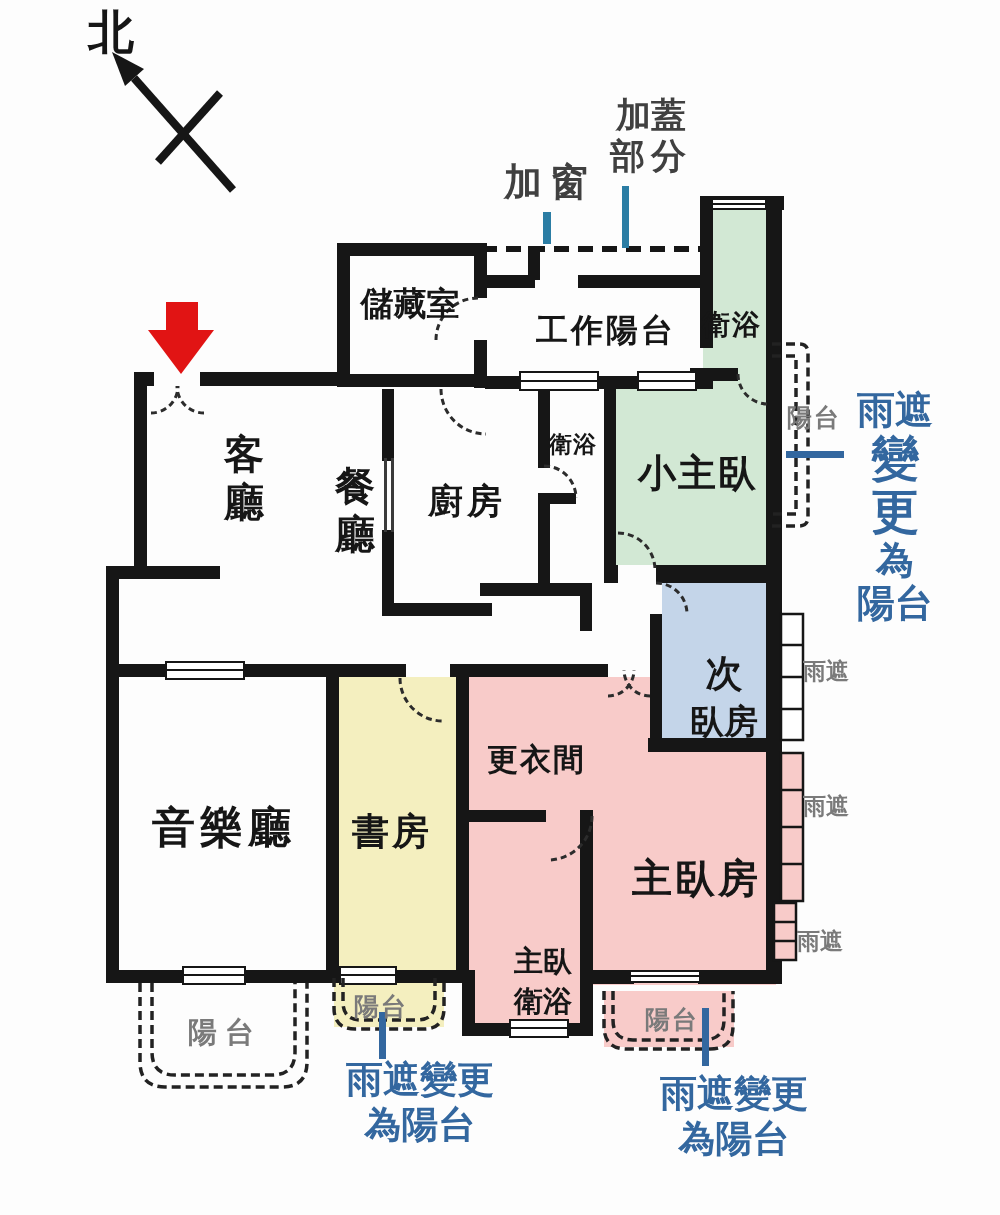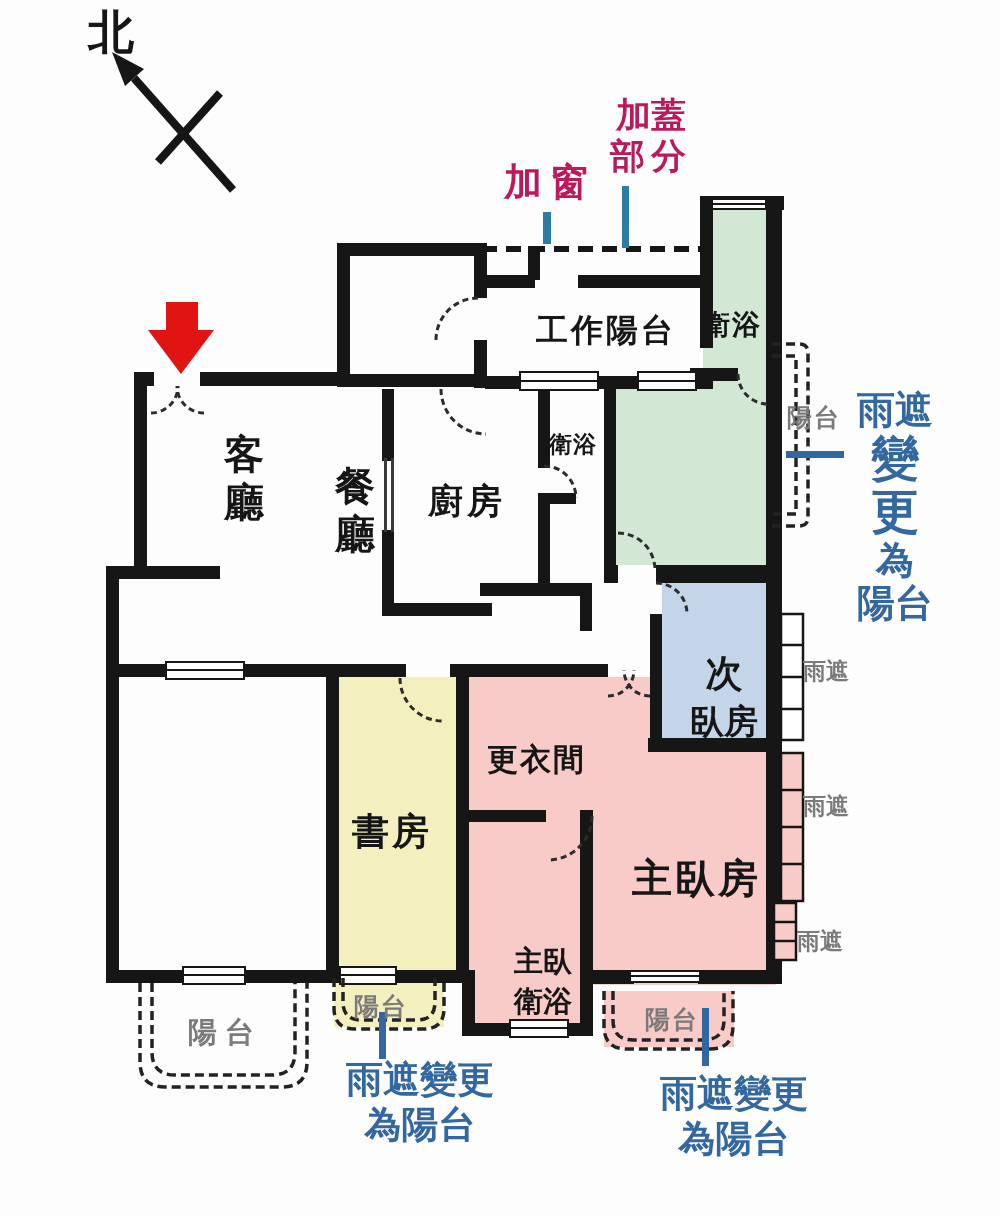--- a/index.html
+++ b/index.html
@@ -5,21 +5,21 @@
   html,body{margin:0;padding:0;background:#e8e8e8;}
   #plan{
     position:relative;width:1000px;height:1215px;background:#fdfdfd;
     font-family:"DejaVu Sans",sans-serif;overflow:hidden;
   }
   #plan svg{position:absolute;left:0;top:0;z-index:3;}
   .fill{position:absolute;z-index:1;}
   .lbl{position:absolute;z-index:5;font-weight:bold;color:#161616;white-space:nowrap;}
   .lbl.wrap{white-space:normal;text-align:center;}
   .gray{color:#7a7a7a;}
-  .teal{color:#be185d;}
+  .teal{color:#404040;}
   .blue{color:#33679f;}
   .stack{word-break:break-all;white-space:normal;line-height:1.2;}
 </style>
 </head>
 <body>
 
 <div id="plan">
 
   <div class="fill" style="left:703px;top:210px;width:63px;height:179px;background:#d2e8d4;"></div>
   <div class="fill" style="left:616px;top:389px;width:150px;height:176px;background:#d2e8d4;"></div>
@@ -163,40 +163,43 @@
     <polygon points="166,302 198,302 198,330 214,330 181,374 148,330 166,330" fill="#e11414"></polygon>
   </svg>
 
   <div class="lbl" style="left:88px;top:2px;font-size:46px;">北</div>
 
   <div class="lbl stack" style="left:224px;top:430px;width:42px;font-size:40px;">客廳</div>
   <div class="lbl stack" style="left:303px;top:462px;width:42px;font-size:40px;margin-left:32px;">餐廳</div>
   <div class="lbl" style="left:428px;top:478px;font-size:35px;letter-spacing:4px;">廚房</div>
 
   <div class="lbl wrap" style="left:332px;top:282px;width:156px;">
+    <div style="font-size:33px;">儲藏室</div>
   </div>
 
   <div class="lbl" style="left:536px;top:309px;font-size:32px;letter-spacing:3px;">工作陽台</div>
   <div class="lbl" style="left:702px;top:306px;font-size:28px;letter-spacing:2px;">衛浴</div>
   <div class="lbl" style="left:549px;top:429px;font-size:23px;letter-spacing:1px;">衛浴</div>
+  <div class="lbl" style="left:638px;top:448px;font-size:38px;letter-spacing:2px;">小主臥</div>
 
   <div class="lbl wrap" style="left:682px;top:649px;width:84px;">
     <div style="font-size:37px;">次</div>
     <div style="font-size:34px;">臥房</div>
   </div>
 
   <div class="lbl" style="left:487px;top:739px;font-size:31px;letter-spacing:2px;">更衣間</div>
   <div class="lbl" style="left:632px;top:851px;font-size:40px;letter-spacing:3px;">主臥房</div>
 
   <div class="lbl wrap" style="left:506px;top:942px;width:74px;">
     <div style="font-size:29px;">主臥</div>
     <div style="font-size:29px;">衛浴</div>
   </div>
 
   <div class="lbl" style="left:352px;top:807px;font-size:37px;letter-spacing:3px;">書房</div>
+  <div class="lbl" style="left:152px;top:799px;font-size:43px;letter-spacing:5px;">音樂廳</div>
 
   <div class="lbl gray" style="left:188px;top:1013px;font-size:29px;letter-spacing:8px;">陽台</div>
   <div class="lbl gray" style="left:354px;top:990px;font-size:25px;letter-spacing:2px;">陽台</div>
   <div class="lbl gray" style="left:645px;top:1003px;font-size:25px;letter-spacing:2px;">陽台</div>
   <div class="lbl gray" style="left:787px;top:401px;font-size:25px;letter-spacing:2px;">陽台</div>
 
   <div class="lbl gray" style="left:803px;top:656px;font-size:23px;">雨遮</div>
   <div class="lbl gray" style="left:803px;top:791px;font-size:23px;">雨遮</div>
   <div class="lbl gray" style="left:797px;top:926px;font-size:23px;">雨遮</div>
 

